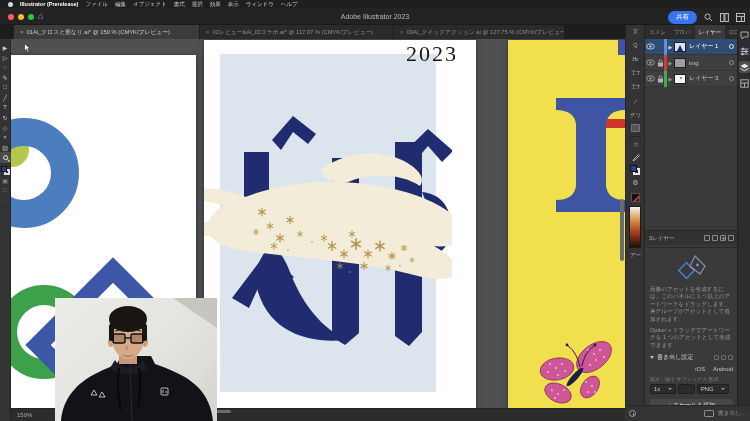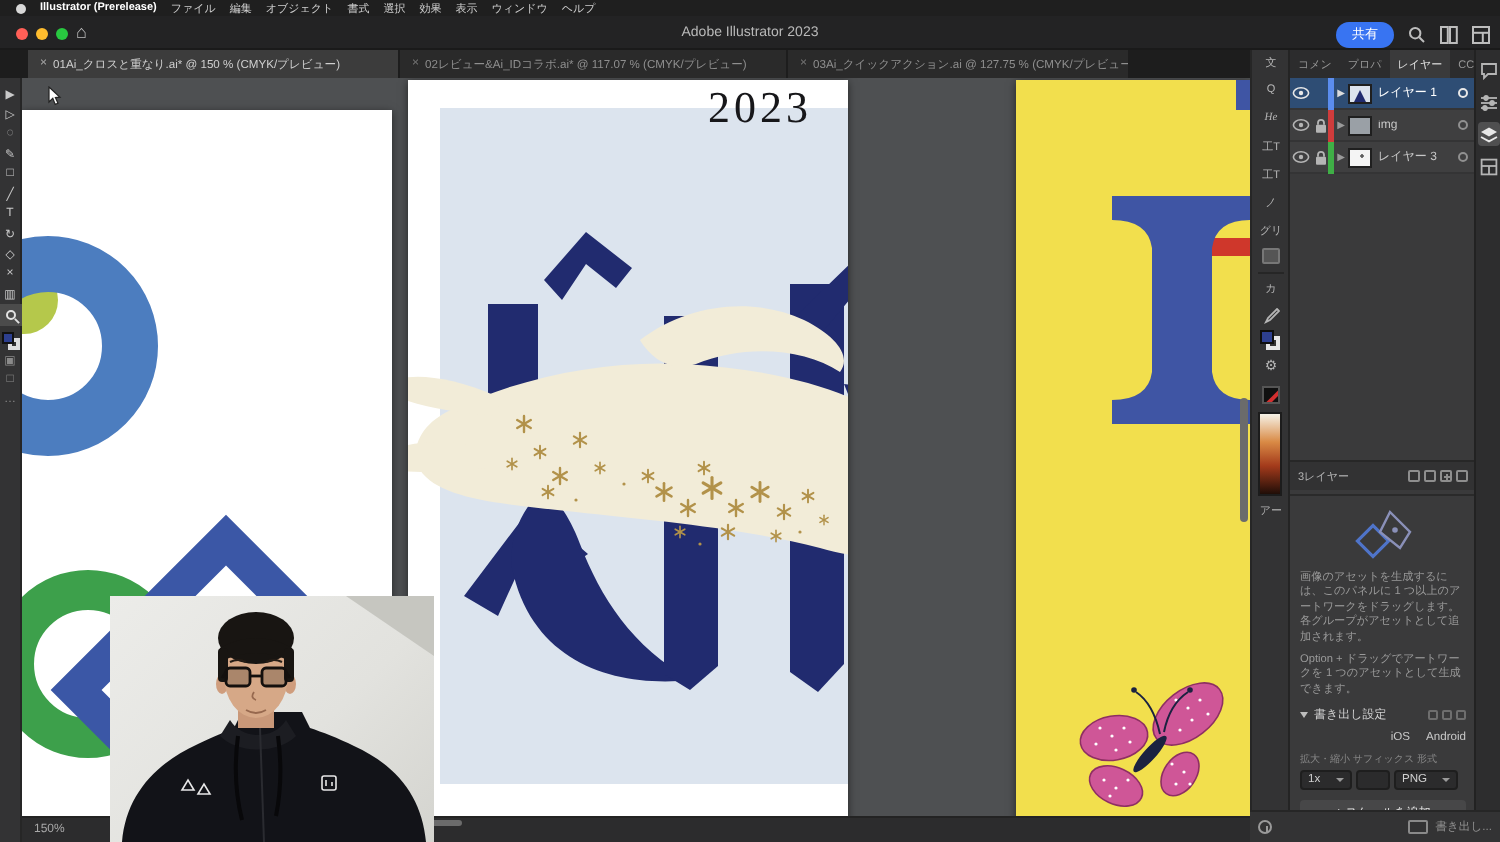--- a/index.html
+++ b/index.html
@@ -46,21 +46,21 @@
     transform:rotate(45deg); left:3px; top:4px;}
   .mini-swatches { position:relative; width:9px; height:9px; margin-top:3px;}
   .mini-fill { position:absolute; left:0; top:0; width:6px; height:6px; background:#2d3f8f; border:1px solid #111;}
   .mini-stroke { position:absolute; right:0; bottom:0; width:6px; height:6px; border:2px solid #ddd; background:#333;}
   .tool.dim { color:#8a8a8a; }
 
   
   .canvas { position:absolute; top:39px; left:11px; width:614px; height:382px; background:#4e5052; overflow:hidden; z-index:10;}
   .artboard { position:absolute; background:#fff; box-shadow:0 1px 4px rgba(0,0,0,.55); }
   .ab-left   { left:0; top:16px; width:185px; height:353px; overflow:hidden;}
-  .ab-center { left:193px; top:1px; width:220px; height:373px; overflow:hidden;}
+  .ab-center { left:193px; top:1px; width:272px; height:373px; overflow:hidden;}
   .ab-right  { left:497px; top:1px; width:117px; height:373px; background:#f2df4d; overflow:hidden;}
   .poster-bg { position:absolute; left:16px; top:14px; width:216px; height:338px; background:#dce4ee;}
   .poster-year { position:absolute; right:18px; top:1px; font-family:"Liberation Serif", serif;
     font-size:22px; letter-spacing:2px; color:#17171a;}
   .art-svg { position:absolute; left:0; top:0; pointer-events:none;}
 
   .canvas-status { position:absolute; left:0; bottom:0; width:614px; height:13px; background:#2c2c2d;
     border-top:1px solid #232323; display:flex; align-items:center; padding-left:6px; z-index:12;}
   .zoom-level { font-size:6px; color:#a8a8a8;}
   .hscroll { position:absolute; left:168px; top:1px; width:52px; height:3px; background:#6b6b6b; border-radius:2px;}

